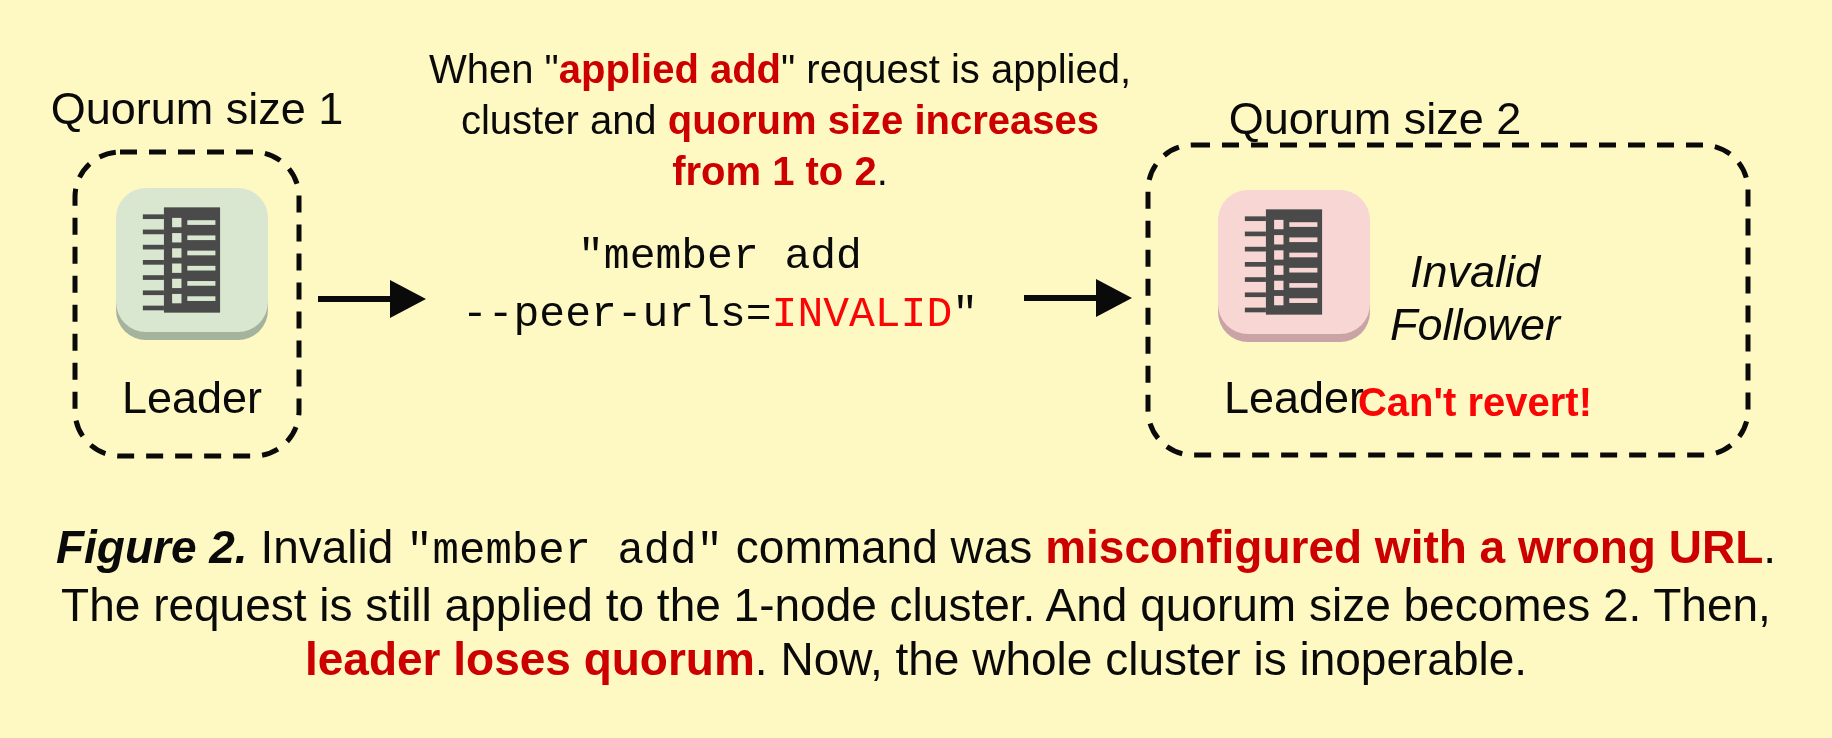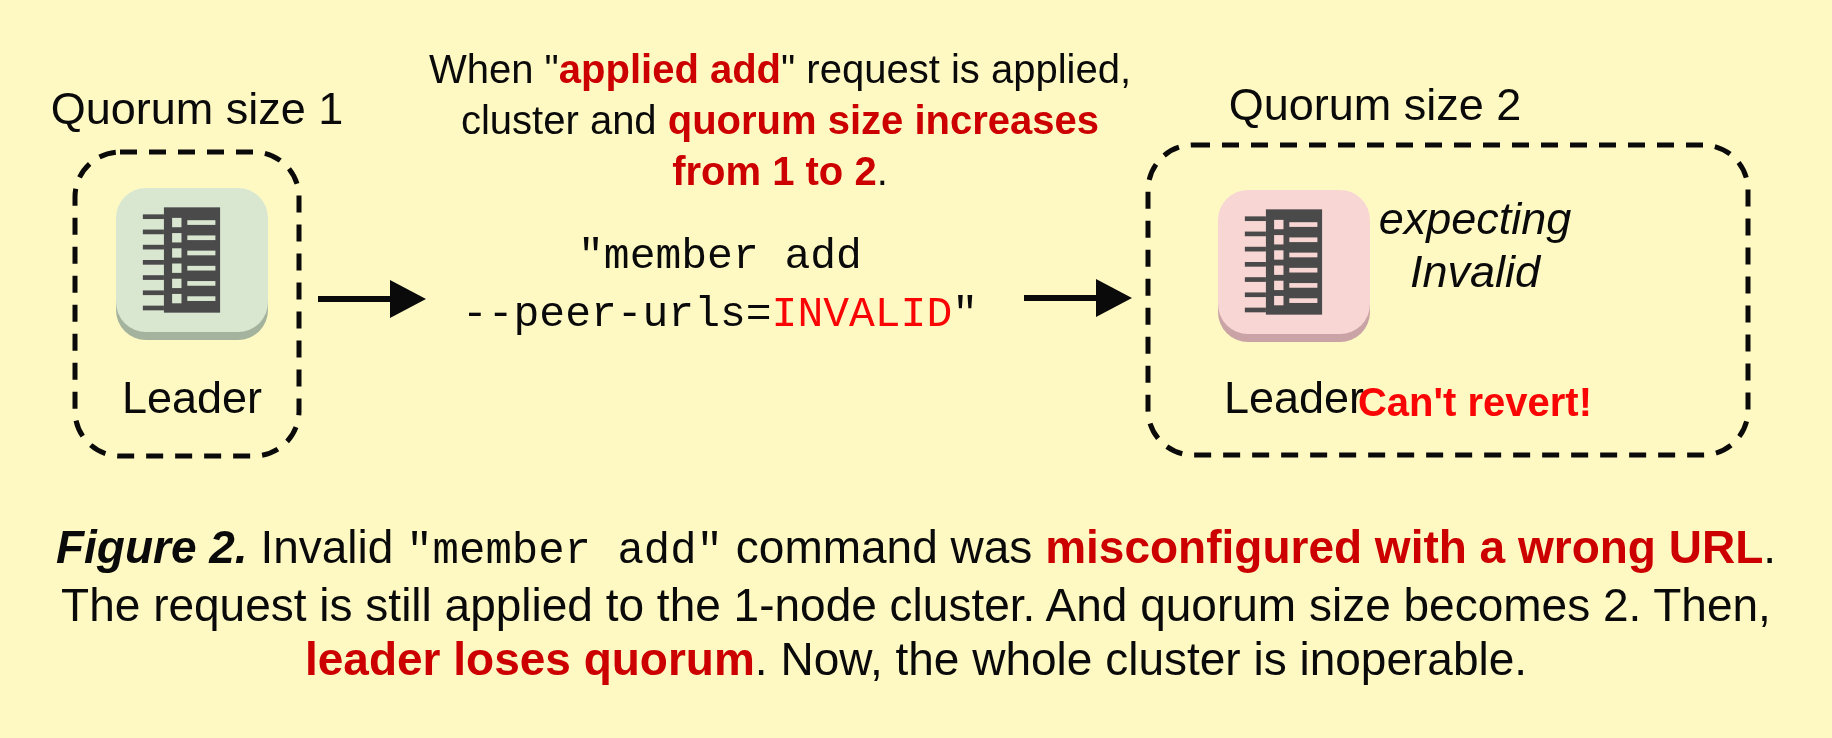--- a/index.html
+++ b/index.html
@@ -81,21 +81,21 @@
   </div>
 
   <div class="abs command mono" style="left:420px;top:228px;width:600px;">
     <span>"member add</span><br>
     <span>--peer-urls=</span><span class="alert">INVALID</span><span>"</span>
   </div>
 
   <div class="abs arrow-line" style="left:1024px;top:295px;width:74px;"></div>
   <div class="abs arrow-head" style="left:1096px;top:279px;"></div>
 
-  <div class="abs title" style="left:1215px;top:80px;width:320px;">Quorum size 2</div>
+  <div class="abs title" style="left:1215px;top:94px;width:320px;">Quorum size 2</div>
 
   <svg class="abs" style="left:1145px;top:142px;" width="606" height="318">
     <rect x="3" y="3" width="600" height="310" rx="45" fill="none" stroke="#0a0a0a" stroke-width="5" stroke-dasharray="17 12"></rect>
   </svg>
 
   <div class="abs node-tile tile-pink" style="left:1218px;top:190px;">
     <svg width="118" height="110" viewBox="0 0 100 94">
       <rect x="26" y="2" width="48" height="90" fill="#4a4a4a"></rect>
       <rect x="8" y="8" width="18" height="4" fill="#4a4a4a"></rect>
       <rect x="8" y="21" width="18" height="4" fill="#4a4a4a"></rect>
@@ -115,22 +115,23 @@
       <rect x="33" y="63" width="8" height="8" fill="#f8d6d4"></rect>
         <rect x="46" y="65" width="24" height="4" fill="#f8d6d4"></rect>
       <rect x="33" y="76" width="8" height="8" fill="#f8d6d4"></rect>
         <rect x="46" y="78" width="24" height="4" fill="#f8d6d4"></rect>
     </svg>
   </div>
 
   <div class="abs node-label" style="left:1179px;top:372px;width:230px;">Leader</div>
 
   <div class="abs expecting" style="left:1330px;top:192px;width:290px;">
-    <span>expecting</span><br>
+    <br>
     <span>Invalid</span><br>
+    <span>Follower</span>
   </div>
 
   <div class="abs warning alert" style="left:1330px;top:380px;width:290px;">Can't revert!</div>
 
   <div class="abs caption" style="left:0px;top:520px;width:1832px;">
     <span class="ital">Figure 2.</span><span> Invalid </span><span class="mono code">"member add"</span><span> command was </span><span class="red">misconfigured with a wrong URL</span><span>.</span><br>
     <span>The request is still applied to the 1-node cluster. And quorum size becomes 2. Then,</span><br>
     <span class="red">leader loses quorum</span><span>. Now, the whole cluster is inoperable.</span>
   </div>
 

